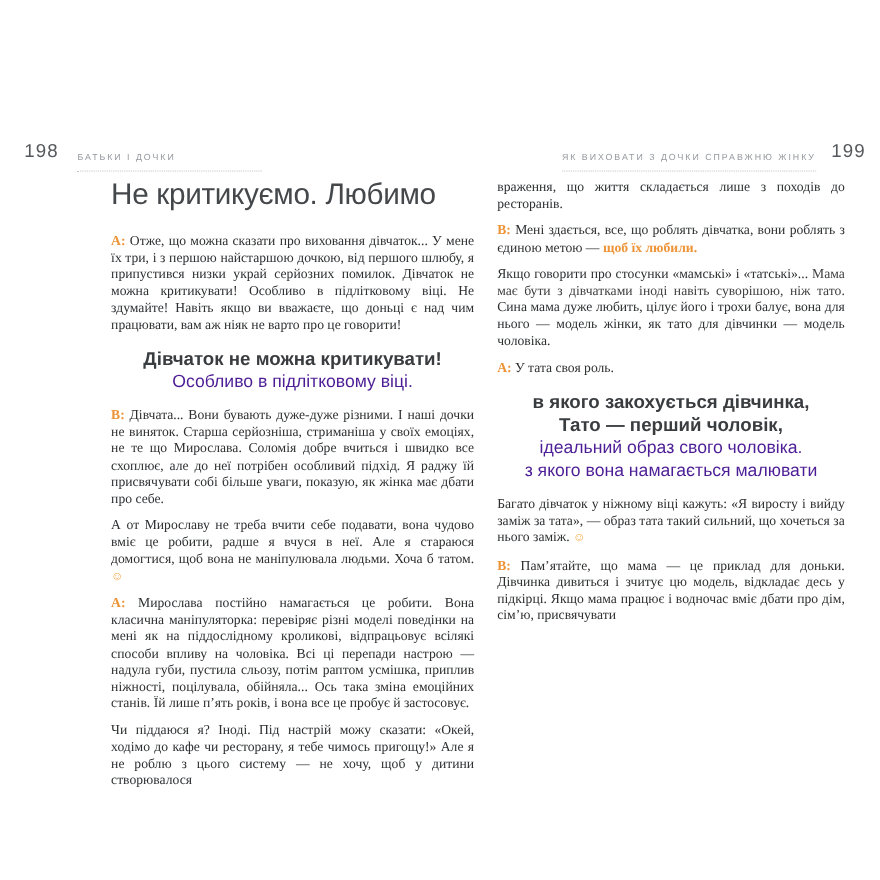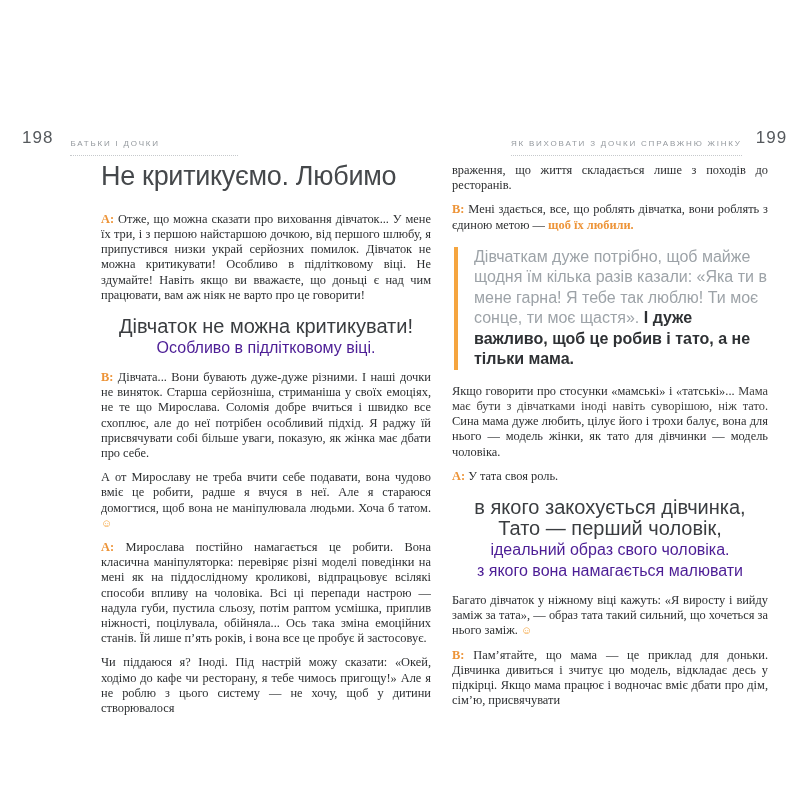--- a/index.html
+++ b/index.html
@@ -27,21 +27,21 @@
            line-height:1.1;color:#45484b;letter-spacing:-0.3px;margin:6px 0 20px 0;}
 
   p.body{font-size:12.4px;line-height:15.2px;color:#2d2f31;text-align:justify;
          margin:0 0 9px 0;}
   .marker{color:#ed9438;font-weight:700;}
   .accent-strong{color:#ed9438;font-weight:700;margin-top:45px;}
   .accent-light{color:#404040;}
   .smiley{color:#f5a53f;font-size:11px;}
 
   .callout{text-align:center;margin:13px 0 12px 0;font-family:"Liberation Sans", sans-serif;}
-  .callout .b{font-size:20px;font-weight:400;color:#3a3d40;line-height:21px;}
+  .callout .b{font-size:17px;font-weight:700;color:#3a3d40;line-height:21px;}
   .callout .g{font-size:16px;font-weight:400;color:#4c1d95;line-height:21px;}
 
   .quote{border-left:4px solid #f5a53f;padding-left:16px;margin:14px 0 14px 2px;
          font-family:"Liberation Sans", sans-serif;font-size:16px;line-height:20.5px;}
   .quote .q-gray{color:#9da3a8;}
   .quote .q-bold{color:#2e3134;font-weight:700;}
 </style>
 </head>
 <body>
 
@@ -98,24 +98,20 @@
     <p class="body">
       <span>враження, що життя складається лише з походів до ресторанів.</span>
     </p>
 
     <p class="body">
       <span class="marker">В:</span>
       <span>Мені здається, все, що роблять дівчатка, вони роблять з єдиною метою —</span>
       <span class="accent-strong">щоб їх любили.</span>
     </p>
 
-    <blockquote class="quote">
-      <span class="q-gray">Дівчаткам дуже потрібно, щоб майже щодня їм кілька разів казали: «Яка ти в мене гарна! Я тебе так люблю! Ти моє сонце, ти моє щастя».</span>
-      <span class="q-bold">І дуже важливо, щоб це робив і тато, а не тільки мама.</span>
-    </blockquote>
 
     <p class="body">
       <span>Якщо говорити про стосунки «мамські» і «татські»...</span>
       <span class="accent-light">Мама має бути з дівчатками іноді навіть суворішою, ніж тато.</span>
       <span>Сина мама дуже любить, цілує його і трохи балує, вона для нього — модель жінки, як тато для дівчинки — модель чоловіка.</span>
     </p>
 
     <p class="body">
       <span class="marker">А:</span>
       <span>У тата своя роль.</span>

